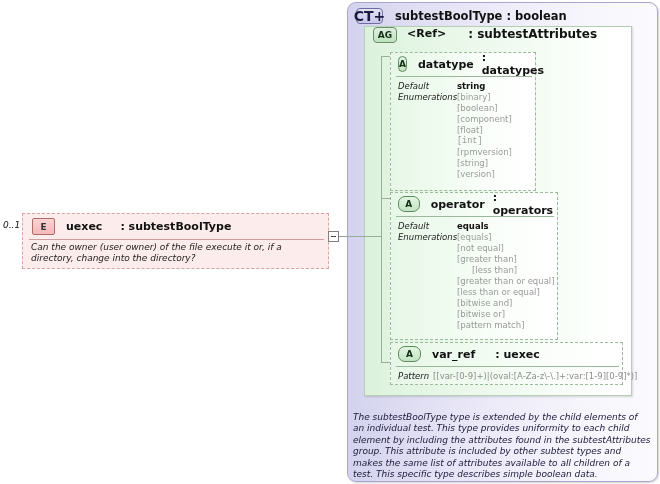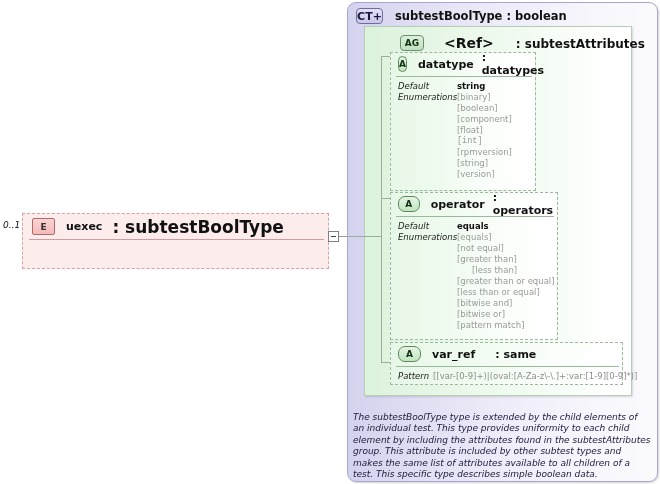--- a/index.html
+++ b/index.html
@@ -25,21 +25,21 @@
     background:linear-gradient(#fbd3d3,#f5b9b9);
     border:1px solid #b06a6a;border-radius:2px;
     font-size:9px;font-weight:bold;color:#333;
     display:flex;align-items:center;justify-content:center;
     font-family:"DejaVu Sans","Liberation Sans",sans-serif;
   }
   #element-name{
     margin-left:11px;font-size:11px;font-weight:bold;color:#111;
   }
   #element-type{
-    margin-left:10px;font-size:17px;font-weight:bold;color:#111;
+    margin-left:18px;font-size:11px;font-weight:bold;color:#111;
   }
   #element-divider{
     position:absolute;left:6px;top:25px;width:295px;height:1px;background:#cf9d9d;
   }
   #element-doc{
     position:absolute;left:8px;top:28px;width:290px;
     font-size:9px;font-style:italic;color:#222;line-height:11px;
   }
   #occurs-label{
     left:3px;top:220px;font-size:9px;font-style:italic;color:#111;
@@ -63,44 +63,44 @@
     box-shadow:1px 1px 2px rgba(0,0,0,.18);
   }
   #ct-header{
     position:absolute;left:0;top:0;width:100%;height:26px;
     display:flex;align-items:center;
   }
   .ct-icon{
     width:25px;height:14px;margin-left:8px;
     background:linear-gradient(#e3e1f5,#c9c6e8);
     border:1px solid #6f6ca0;border-radius:4px;
-    font-size:11px;font-weight:bold;color:#1a1a40;
+    font-size:14px;font-weight:bold;color:#1a1a40;
     display:flex;align-items:center;justify-content:center;letter-spacing:0px;
   }
   #ct-title{margin-left:12px;font-size:11.5px;font-weight:bold;color:#111;}
 
   
   #ag-box{
     left:364px;top:26px;width:268px;height:370px;
     background:linear-gradient(to right,#dcf2dc 0%,#e6f6e6 25%,#f2fbf2 60%,#fdfffd 88%,#ffffff 100%);
     border:1px solid #b6cdb6;box-sizing:border-box;
     box-shadow:1px 1px 2px rgba(0,0,0,.14);
   }
   #ag-header{
     position:absolute;left:0;top:0;width:100%;height:24px;
-    display:flex;align-items:flex-end;padding-left:27px;
+    display:flex;align-items:flex-start;
   }
   .ag-icon{
     width:22px;height:14px;margin-left:8px;
     background:linear-gradient(#ddf0dd,#bfe2bf);
     border:1px solid #6b8f6b;border-radius:4px;
     font-size:9px;font-weight:bold;color:#143014;
     display:flex;align-items:center;justify-content:center;
   }
-  #ag-ref{margin-left:20px;font-size:14px;font-weight:bold;color:#111;}
+  #ag-ref{margin-left:10px;font-size:11px;font-weight:bold;color:#111;}
   #ag-type{margin-left:22px;font-size:12px;font-weight:bold;color:#111;}
 
   
   .bracket{position:absolute;background:#9aaf9a;}
 
   
   .attr-box{
     position:absolute;
     background:linear-gradient(to right,#e7f7e7 0%,#f0fbf0 35%,#fbfefb 70%,#ffffff 100%);
     border:1px dashed #9dba9d;box-sizing:border-box;
@@ -143,20 +143,21 @@
 
 <div class="abs" id="occurs-label">0..1</div>
 
 <div class="abs" id="element-box">
   <div id="element-header">
     <span class="e-icon">E</span>
     <span id="element-name">uexec</span>
     <span id="element-type">: subtestBoolType</span>
   </div>
   <div id="element-divider"></div>
+  <div id="element-doc">Can the owner (user owner) of the file execute it or, if a directory, change into the directory?</div>
 </div>
 
 <div class="abs" id="connector-line"></div>
 <div class="abs" id="connector-box"></div>
 
 <div class="abs" id="ct-panel">
   <div id="ct-header">
     <span class="ct-icon">CT+</span>
     <span id="ct-title">subtestBoolType : boolean</span>
   </div>
@@ -214,20 +215,20 @@
   <div class="enum-item" style="left:66px;top:94px;">[less than or equal]</div>
   <div class="enum-item" style="left:66px;top:105px;">[bitwise and]</div>
   <div class="enum-item" style="left:66px;top:116px;">[bitwise or]</div>
   <div class="enum-item" style="left:66px;top:127px;">[pattern match]</div>
 </div>
 
 <div class="abs attr-box" id="attr-2" style="left:390px;top:342px;width:233px;height:43px;">
   <div class="attr-header">
     <span class="a-icon">A</span>
     <span class="a-name">var_ref</span>
-    <span class="a-type" style="margin-left:20px;">: same</span>
+    <span class="a-type" style="margin-left:20px;">: uexec</span>
   </div>
   <div class="a-divider" style="width:223px;"></div>
   <div class="facet-label" style="left:7px;top:28px;">Pattern</div>
   <div class="pattern-value" style="left:42px;top:28px;">[[var-[0-9]+)|(oval:[A-Za-z\-\.]+:var:[1-9][0-9]*)]</div>
 </div>
 
 <div id="ct-doc">The subtestBoolType type is extended by the child elements of an individual test.  This type provides uniformity to each child element by including the attributes found in the subtestAttributes group.  This attribute is included by other subtest types and makes the same list of attributes available to all children of a test.  This specific type describes simple boolean data.</div>
 
 </body></html>

